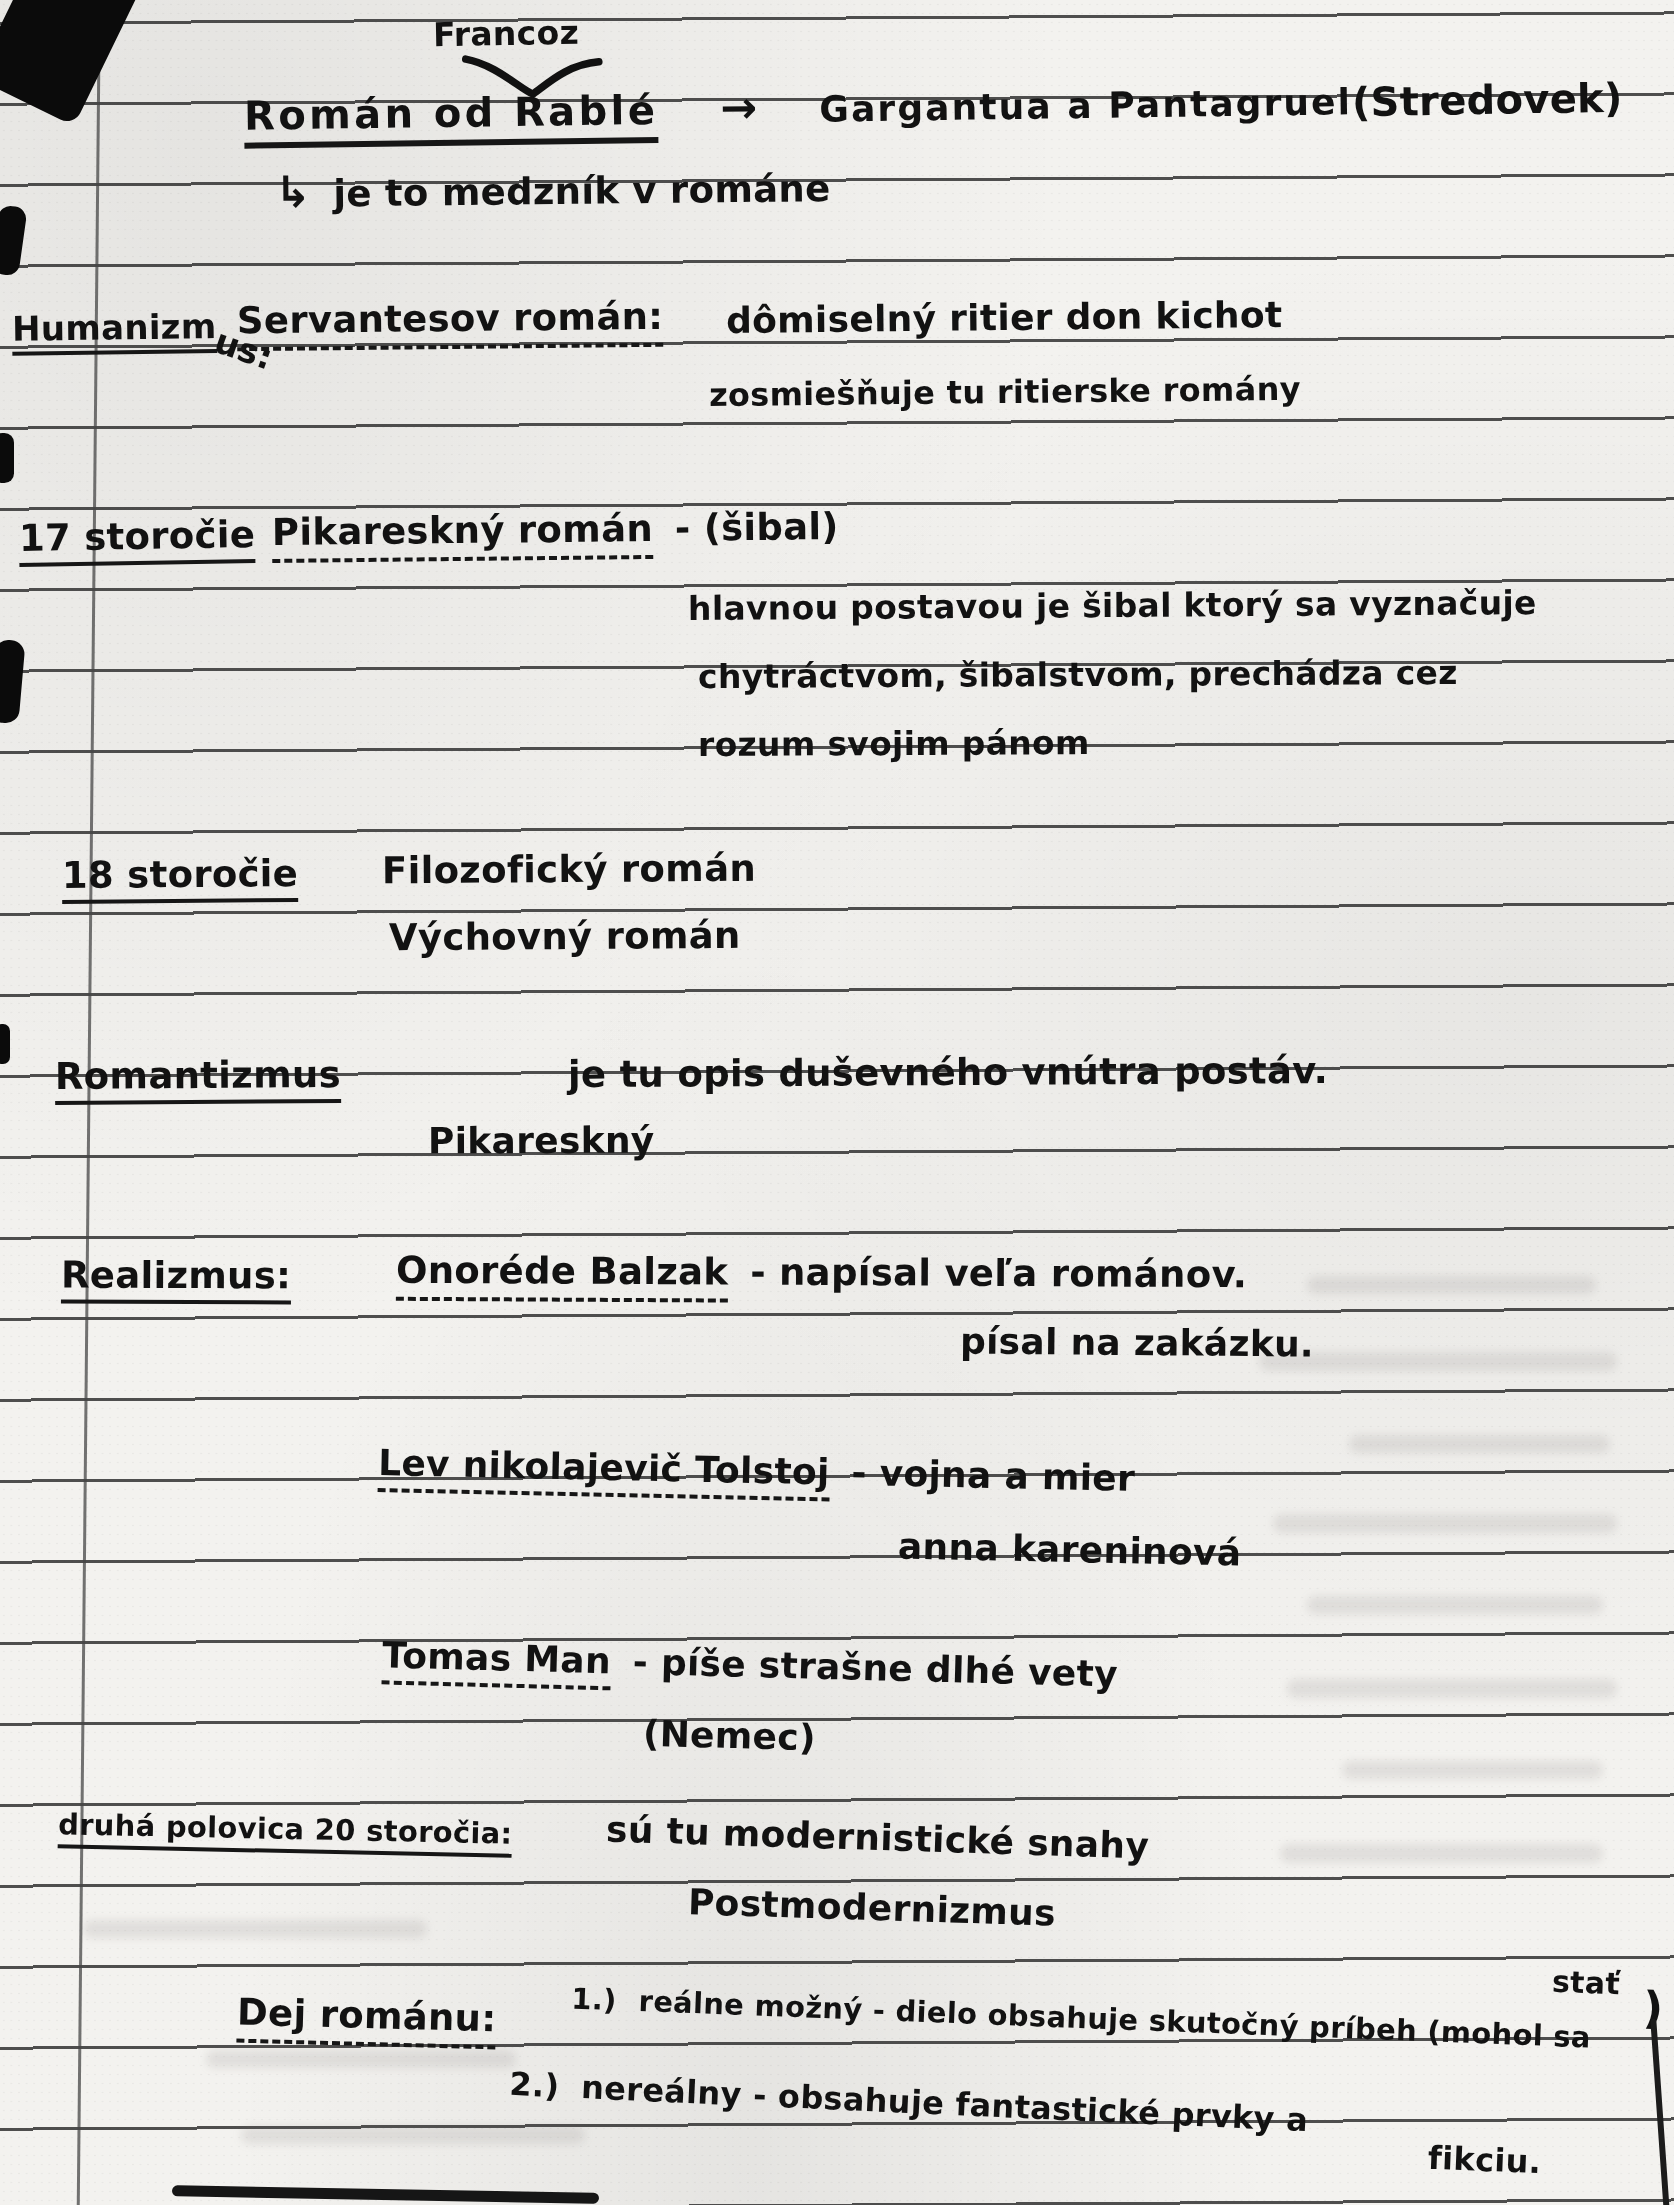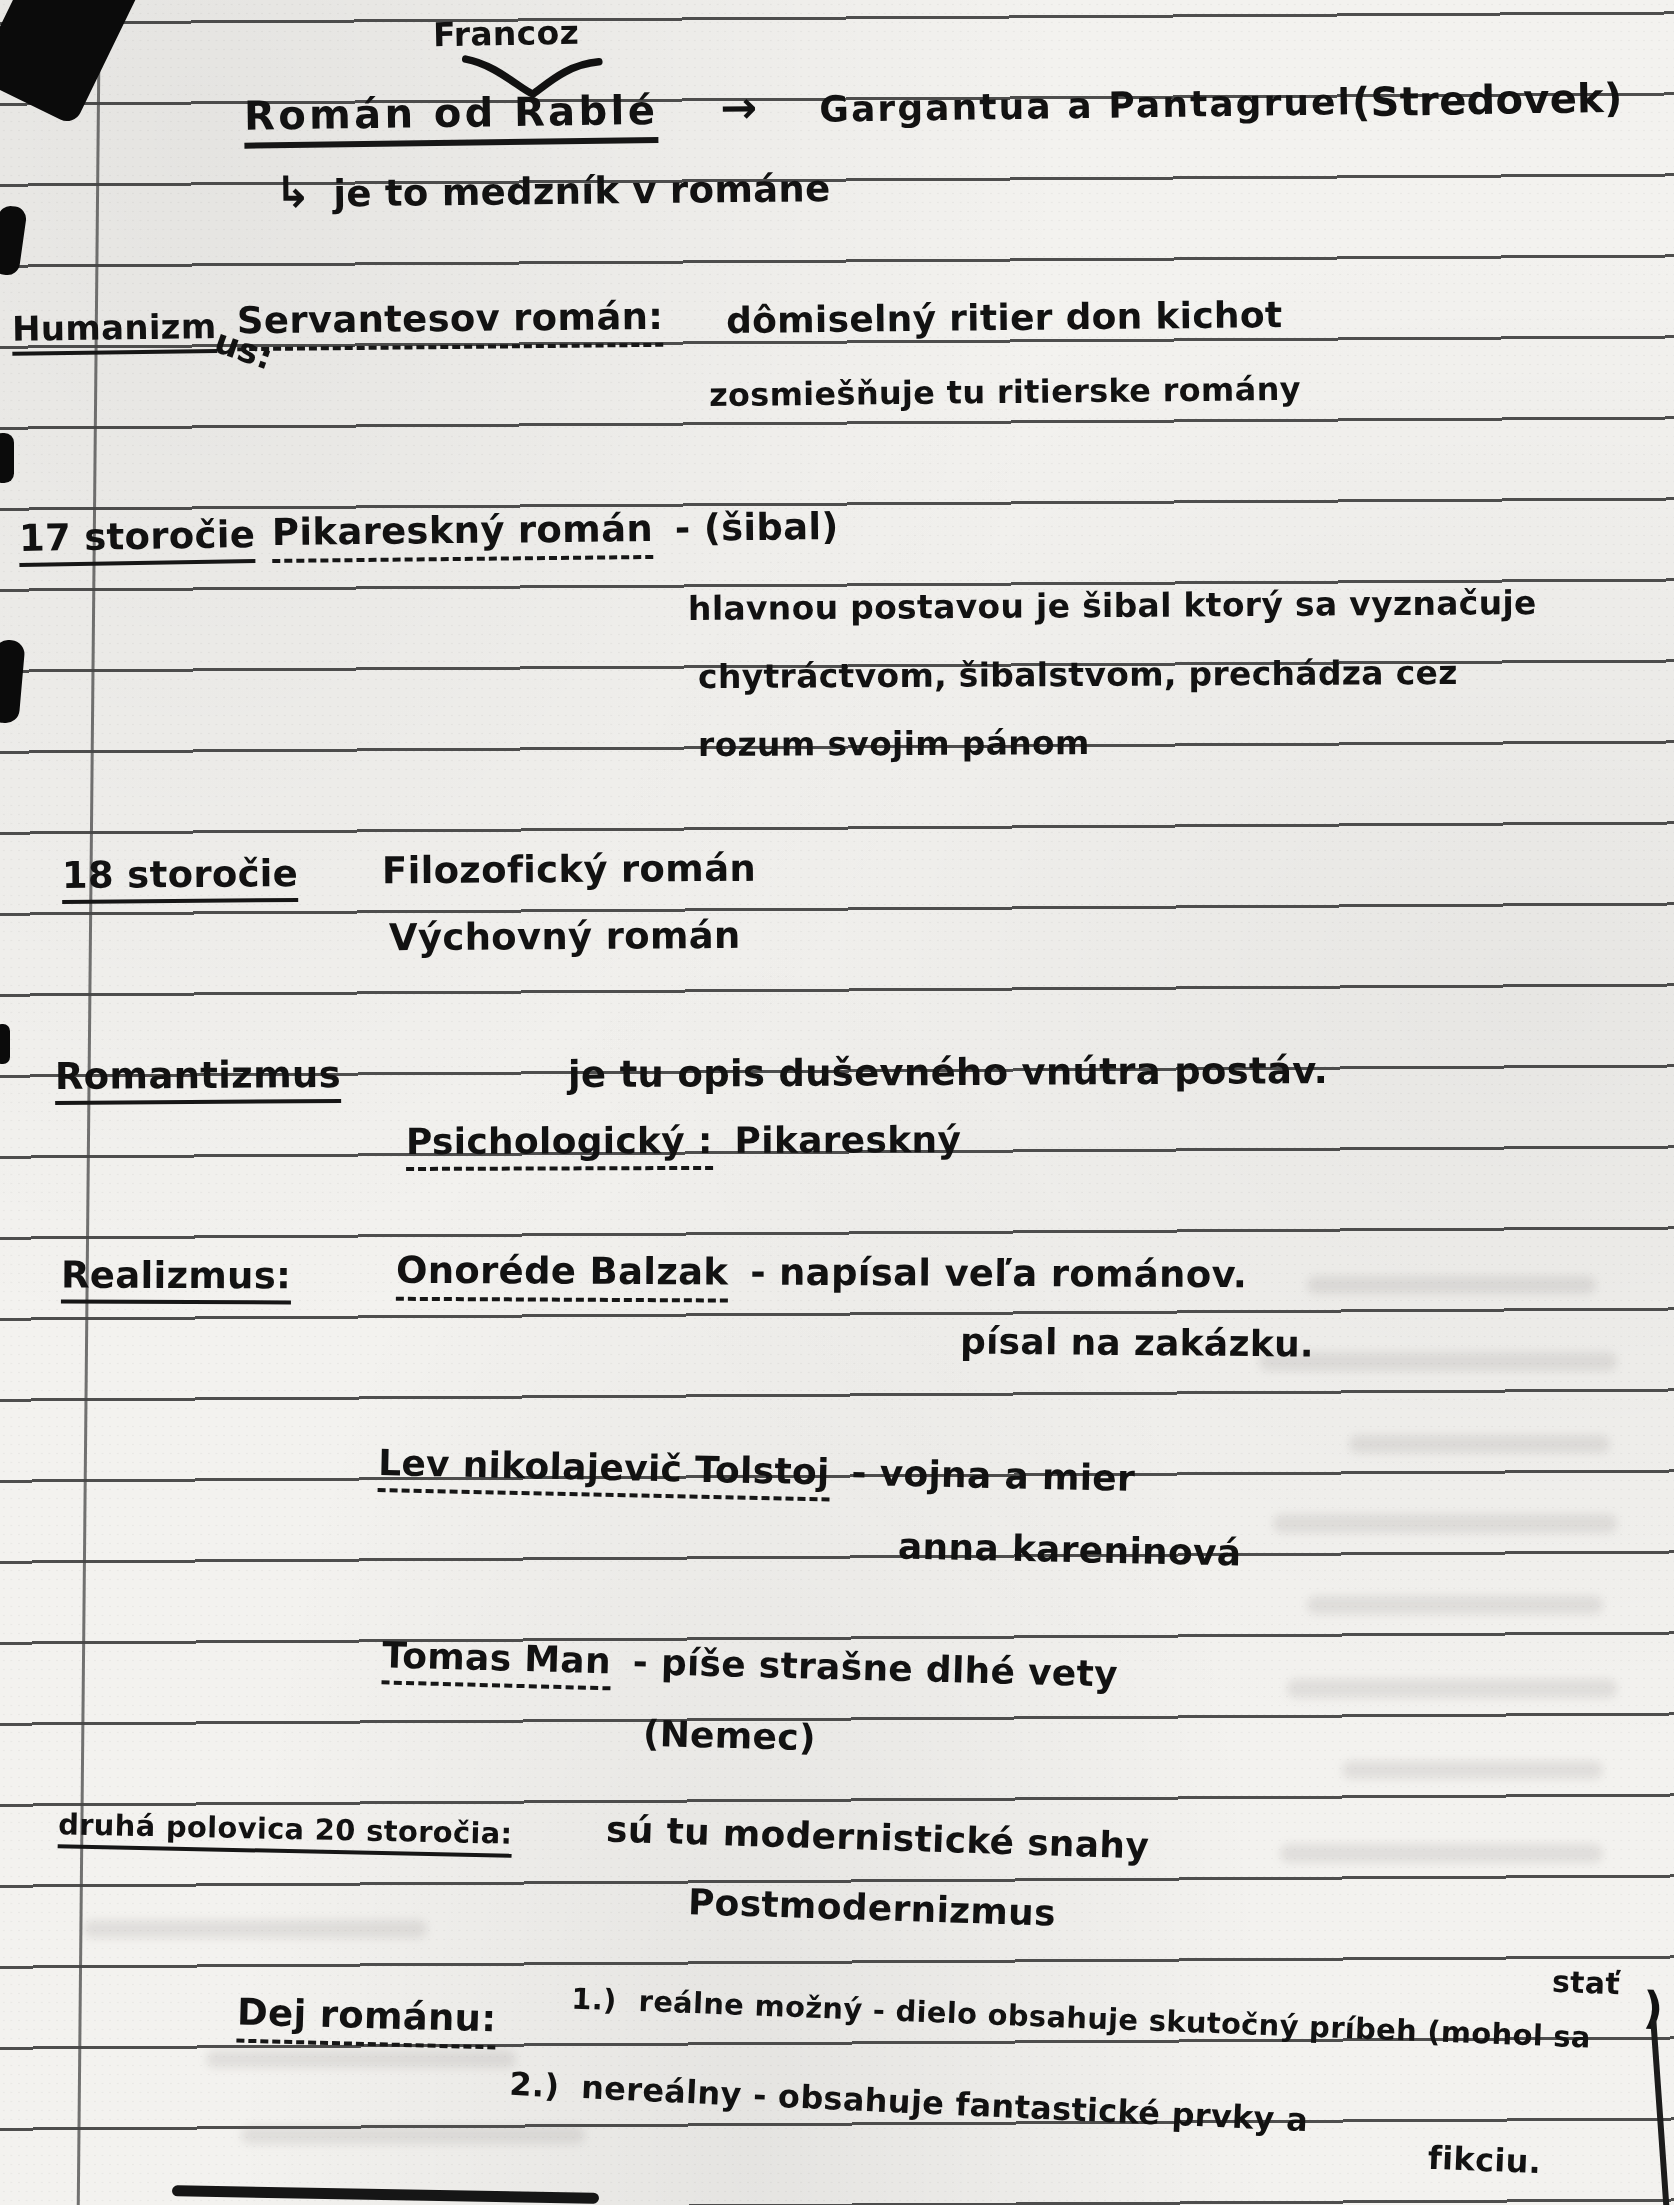--- a/index.html
+++ b/index.html
@@ -108,21 +108,20 @@
   <div class="hw" style="left:698px;top:655px;font-size:33px;transform:rotate(-0.3deg);">chytráctvom, šibalstvom, prechádza cez</div>
   <div class="hw" style="left:698px;top:724px;font-size:33px;transform:rotate(-0.3deg);">rozum svojim pánom</div>
 
   <div class="hw u" style="left:62px;top:853px;font-size:37px;transform:rotate(-0.5deg);">18 storočie</div>
   <div class="hw" style="left:382px;top:848px;font-size:37px;transform:rotate(-0.4deg);">Filozofický román</div>
   <div class="hw" style="left:389px;top:915px;font-size:37px;transform:rotate(-0.4deg);">Výchovný román</div>
 
   <div class="hw u" style="left:55px;top:1054px;font-size:37px;transform:rotate(-0.4deg);">Romantizmus</div>
   <div class="hw" style="left:568px;top:1051px;font-size:37px;transform:rotate(-0.3deg);">je tu opis duševného vnútra postáv.</div>
   <div class="hw row" style="left:406px;top:1120px;font-size:36px;transform:rotate(-0.2deg);">
-    <span class="ud">Psichologický :</span>
     <span class="gap">Pikareskný</span>
   </div>
 
   <div class="hw u" style="left:61px;top:1254px;font-size:37px;transform:rotate(0.2deg);">Realizmus:</div>
   <div class="hw row" style="left:396px;top:1251px;font-size:37px;transform:rotate(0.3deg);">
     <span class="ud">Onoréde Balzak</span>
     <span class="gap">- napísal veľa románov.</span>
   </div>
   <div class="hw" style="left:960px;top:1322px;font-size:36px;transform:rotate(0.5deg);">písal na zakázku.</div>
 

